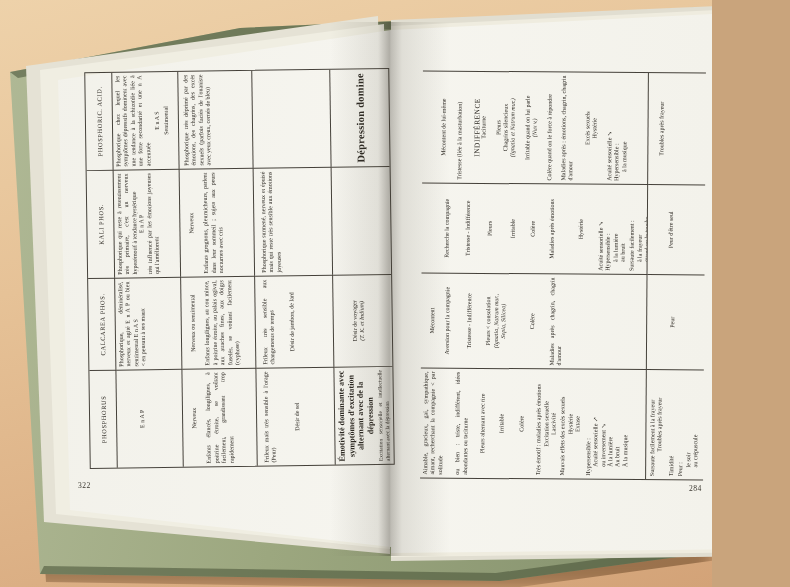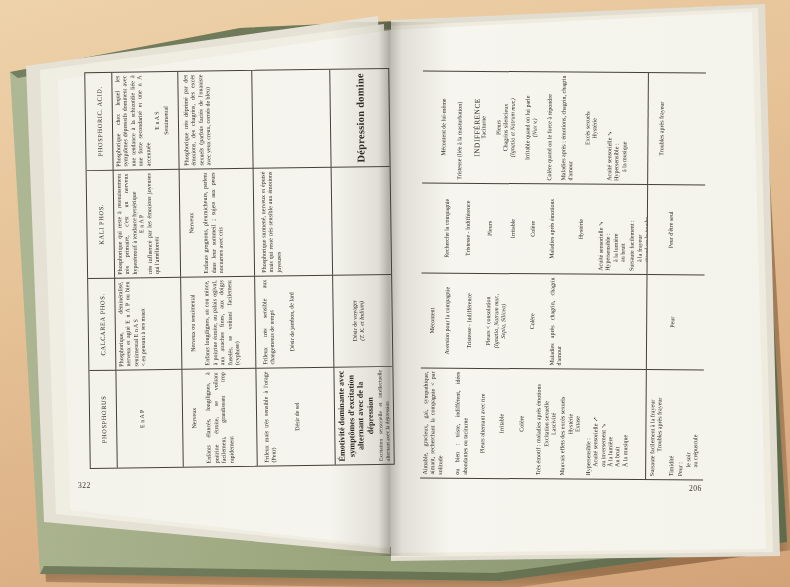--- a/index.html
+++ b/index.html
@@ -1,21 +1,21 @@
 <!DOCTYPE html>
 <html lang="fr"><head>
 <meta charset="utf-8">
 <style>
   :root{
     --line:#45413a;
     --ink:#2b2721;
   }
   html,body{margin:0;padding:0;background:#c9a47c;}
   .scene{
-    position:relative;width:790px;height:587px;overflow:hidden;
+    position:relative;width:712px;height:587px;overflow:hidden;
     background:linear-gradient(165deg,#eed2aa 0%,#e6c297 38%,#ddb287 70%,#d3a378 100%);
     font-family:"Liberation Serif","DejaVu Serif",serif;
   }
   .abs{position:absolute;inset:0;}
   .book-shadow{
     clip-path:polygon(16px 82px,246px 38px,760px 14px,792px 550px,505px 589px,46px 582px);
     background:rgba(92,58,28,.48);filter:blur(9px);
   }
   .cover{
     clip-path:polygon(10px 72px,240px 28px,755px 5px,787px 542px,500px 581px,40px 574px);
@@ -238,16 +238,16 @@
       </div>
       <div class="rt-cell">
         <div class="blk s-c" style="margin-top: 18px;">Peur d'être seul</div>
       </div>
       <div class="rt-cell">
         <div class="blk s-c" style="margin-top: 8px;">Troubles après frayeur</div>
       </div>
     </div>
 
   <div id="folio-left" class="folio">322</div>
-  <div id="folio-right" class="folio">206</div>
+  <div id="folio-right" class="folio">284</div>
 
   <div class="gutter"></div>
 </div>
 
 </body></html>

